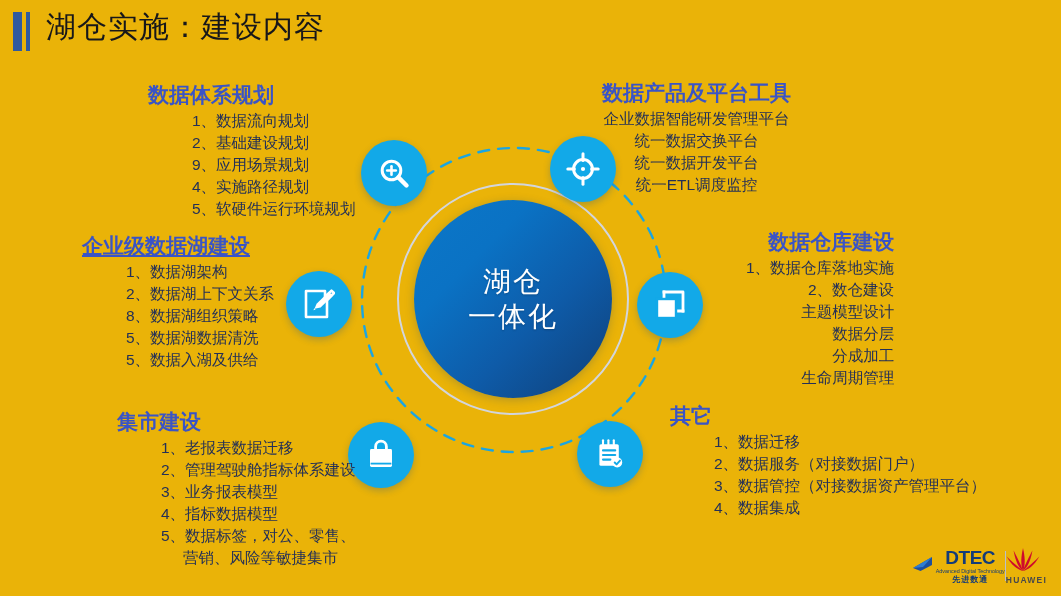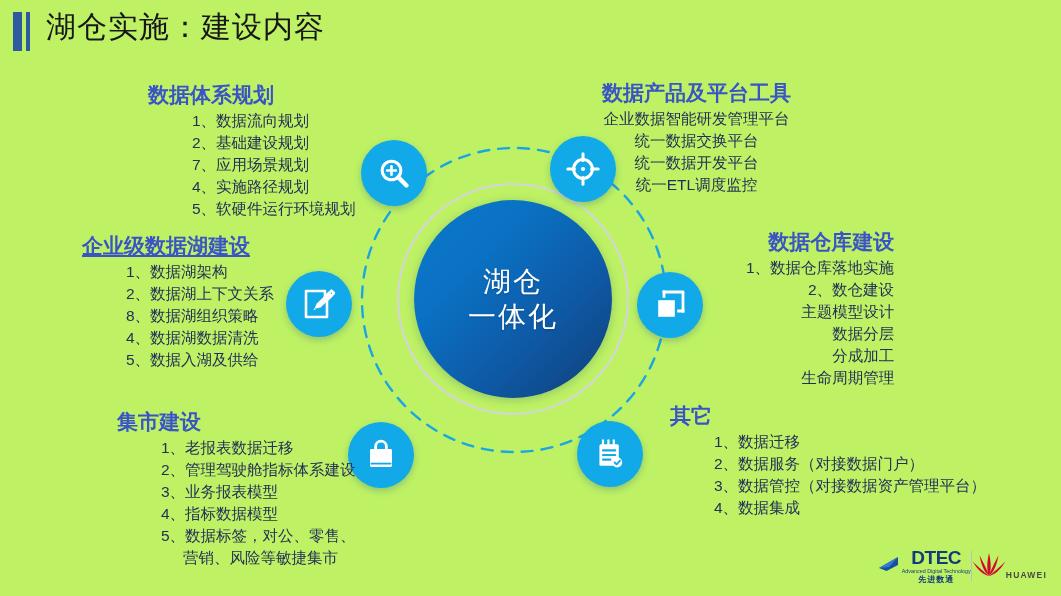--- a/index.html
+++ b/index.html
@@ -11,21 +11,21 @@
     height: 596px;
     background: #eef2fb;
     font-family: "Liberation Sans", "DejaVu Sans", sans-serif;
     overflow: hidden;
     position: relative;
   }
   #slide {
     position: relative;
     width: 1061px;
     height: 596px;
-    background: #bef264;
+    background: #eab308;
     overflow: hidden;
   }
 
   
   #header {
     position: absolute;
     left: 0; top: 0;
     width: 1061px;
     height: 62px;
   }
@@ -178,22 +178,22 @@
     margin-top: 2px;
     letter-spacing: 1px;
   }
   .logo-divider {
     width: 1px;
     height: 30px;
     background: #b9bfcb;
   }
   .huawei-logo {
     display: flex;
-    flex-direction: row;
-    align-items: flex-end;
+    flex-direction: column;
+    align-items: flex-start;
     line-height: 1;
   }
   .huawei-name {
     font-size: 8.5px;
     font-weight: bold;
     color: #4a4a4a;
     letter-spacing: 1.2px;
     margin-top: 2px;
   }
 </style>
@@ -289,39 +289,39 @@
         <circle cx="23.2" cy="24.4" r="5" fill="#ffffff"></circle>
         <path d="M20.7 24.5 L22.6 26.4 L26 22.6" fill="none" stroke="#12a9e8" stroke-width="1.9" stroke-linecap="round" stroke-linejoin="round"></path>
       </svg>
     </span>
   </div>
 
   <div class="block" id="blk-data-system">
     <div class="blk-title">数据体系规划</div>
     <div class="blk-line indent-1">1、数据流向规划</div>
     <div class="blk-line indent-1">2、基础建设规划</div>
-    <div class="blk-line indent-1">7、应用场景规划</div>
+    <div class="blk-line indent-1">9、应用场景规划</div>
     <div class="blk-line indent-1">4、实施路径规划</div>
     <div class="blk-line indent-1">5、软硬件运行环境规划</div>
   </div>
 
   <div class="block" id="blk-data-product">
     <div class="blk-title">数据产品及平台工具</div>
     <div class="blk-line center-lines">企业数据智能研发管理平台</div>
     <div class="blk-line center-lines">统一数据交换平台</div>
     <div class="blk-line center-lines">统一数据开发平台</div>
     <div class="blk-line center-lines">统一ETL调度监控</div>
   </div>
 
   <div class="block" id="blk-data-lake">
     <div class="blk-title underlined">企业级数据湖建设</div>
     <div class="blk-line indent-1">1、数据湖架构</div>
     <div class="blk-line indent-1">2、数据湖上下文关系</div>
     <div class="blk-line indent-1">8、数据湖组织策略</div>
-    <div class="blk-line indent-1">4、数据湖数据清洗</div>
+    <div class="blk-line indent-1">5、数据湖数据清洗</div>
     <div class="blk-line indent-1">5、数据入湖及供给</div>
   </div>
 
   <div class="block" id="blk-data-warehouse">
     <div class="blk-title">数据仓库建设</div>
     <div class="blk-line indent-1">1、数据仓库落地实施</div>
     <div class="blk-line indent-1">2、数仓建设</div>
     <div class="blk-line indent-3">主题模型设计</div>
     <div class="blk-line indent-3">数据分层</div>
     <div class="blk-line indent-3">分成加工</div>

